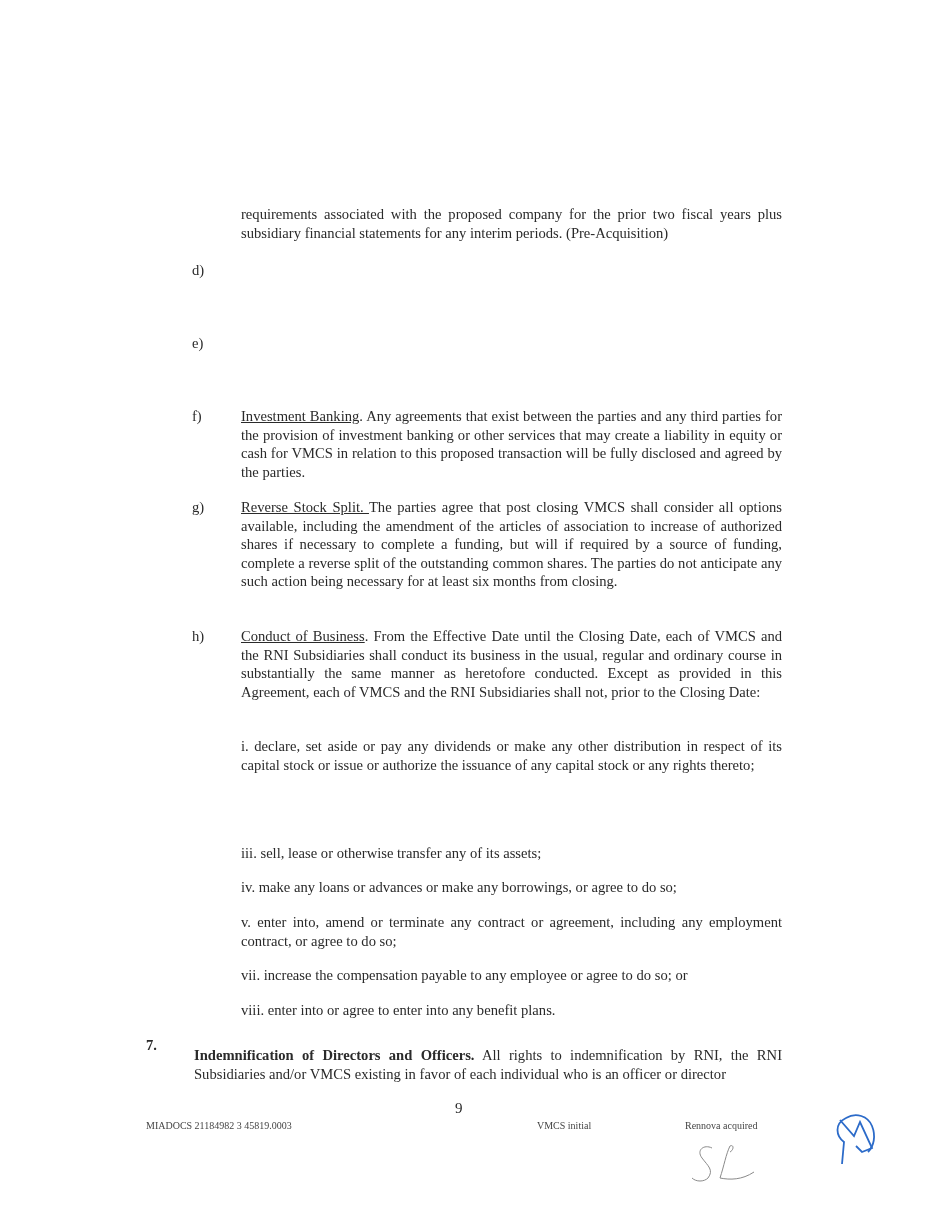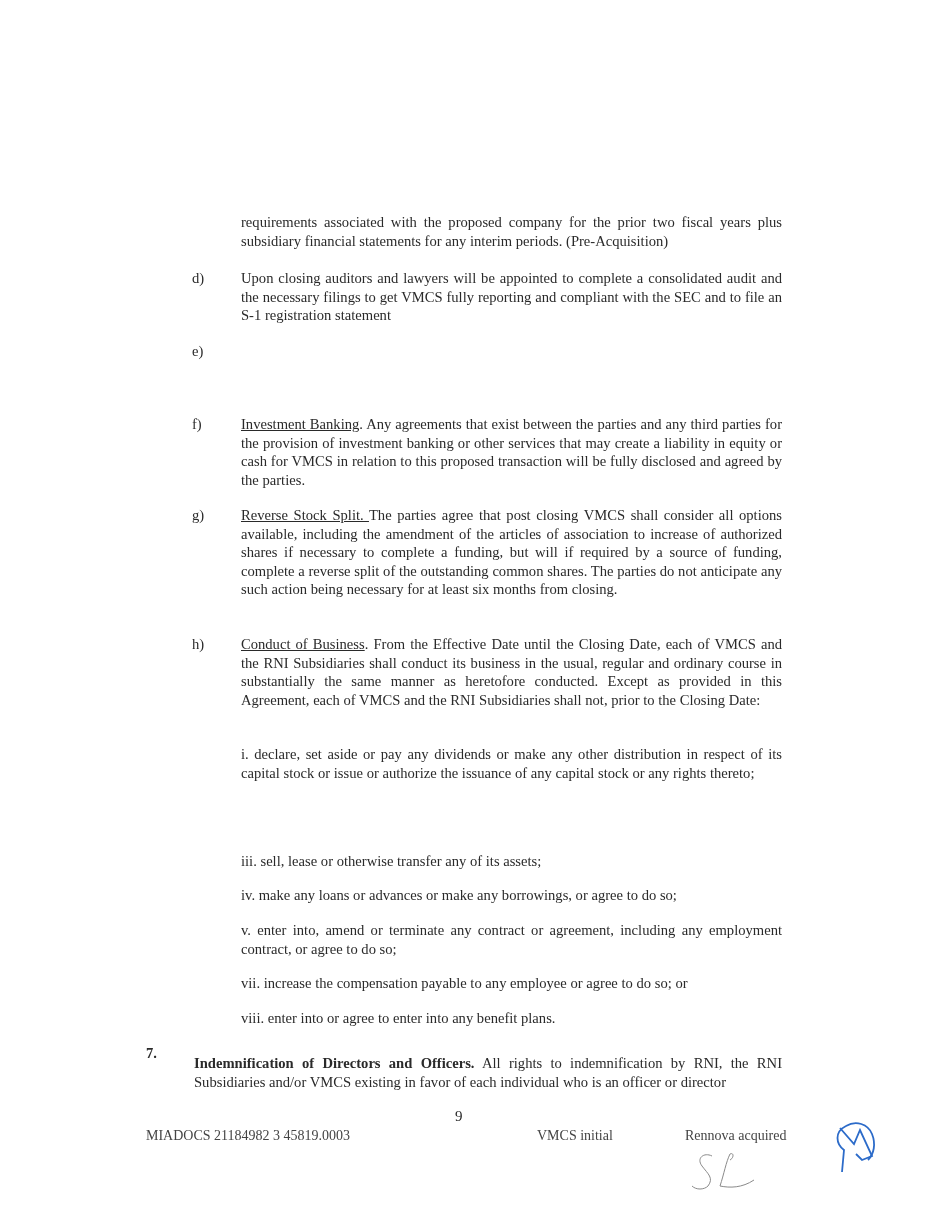--- a/index.html
+++ b/index.html
@@ -1,42 +1,41 @@
 <!DOCTYPE html>
 <html><head>
   <meta charset="utf-8">
   <style>
     html, body { margin: 0; padding: 0; }
     body {
       width: 933px; height: 1209px; background: #ffffff; position: relative; overflow: hidden;
       font-family: "Liberation Serif", "DejaVu Serif", serif; color: #2a2a2a;
     }
-    .page { position: absolute; left: 0; top: 12px; width: 933px; height: 1060px; }
+    .page { position: absolute; left: 0; top: 4px; width: 933px; height: 1060px; }
     .para {
       position: absolute; left: 241px; width: 541px;
       font-size: 14.6px; line-height: 18.6px; text-align: justify; margin: 0;
     }
     .marker { position: absolute; left: 192px; font-size: 14.6px; line-height: 18.6px; }
     .u { text-decoration: underline; }
     .sec-num { position: absolute; left: 146px; font-weight: bold; font-size: 14.6px; line-height: 18.6px; }
     .sec-para { position: absolute; left: 194px; width: 588px; font-size: 14.6px; line-height: 18.6px; text-align: justify; margin: 0; }
     .b { font-weight: bold; }
-    .footer-small { position: absolute; font-size: 14px; color: #444; text-align: center; }
+    .footer-small { position: absolute; font-size: 10px; color: #444; text-align: center; }
     .pagenum { position: absolute; left: 455px; top: 1096px; font-size: 15px; }
     svg.sig { position: absolute; }
   </style>
 </head>
 <body>
 
 <div class="page">
 
   <p class="para" style="top:201px;">requirements associated with the proposed company for the prior two fiscal years plus subsidiary financial statements for any interim periods. (Pre-Acquisition)</p>
 
   <span class="marker" style="top:257px;">d)</span>
-  <p class="para" style="top:257px;"><span>Upon closing auditors and lawyers will be appointed to complete a consolidated audit and the necessary filings to get VMCS fully reporting and compliant with the SEC and to file an S-1 registration statement</span></p>
 
   <span class="marker" style="top:330px;">e)</span>
 
   <span class="marker" style="top:403px;">f)</span>
   <p class="para" style="top:403px;"><span class="u">Investment Banking</span><span>.  Any agreements that exist between the parties and any third parties for the provision of investment banking or other services that may create a liability in equity or cash for VMCS in relation to this proposed transaction will be fully disclosed and agreed by the parties.</span></p>
 
   <span class="marker" style="top:494px;">g)</span>
   <p class="para" style="top:494px;"><span class="u">Reverse Stock Split. </span><span> The parties agree that post closing VMCS shall consider all options available, including the amendment of the articles of association to increase of authorized shares if necessary to complete a funding, but will if required by a source of funding, complete a reverse split of the outstanding common shares. The parties do not anticipate any such action being necessary for at least six months from closing.</span></p>
 
   <span class="marker" style="top:623px;">h)</span>

